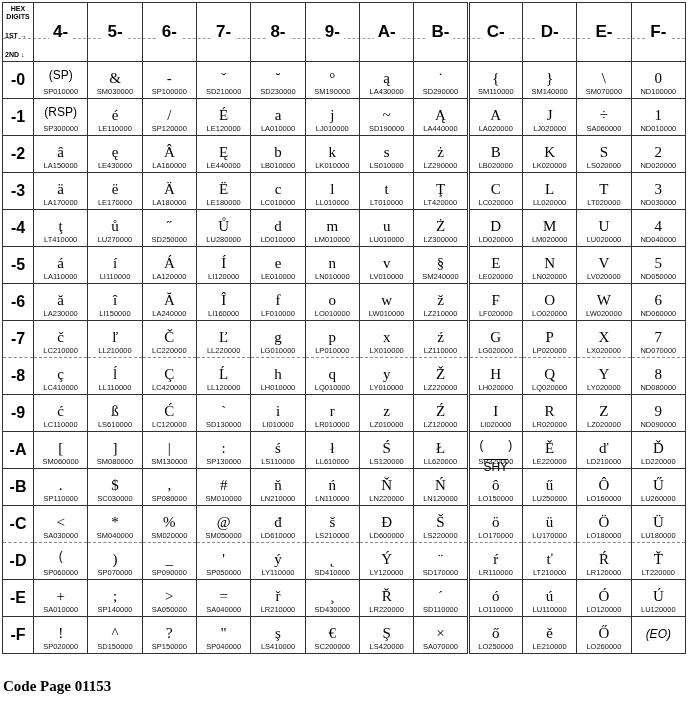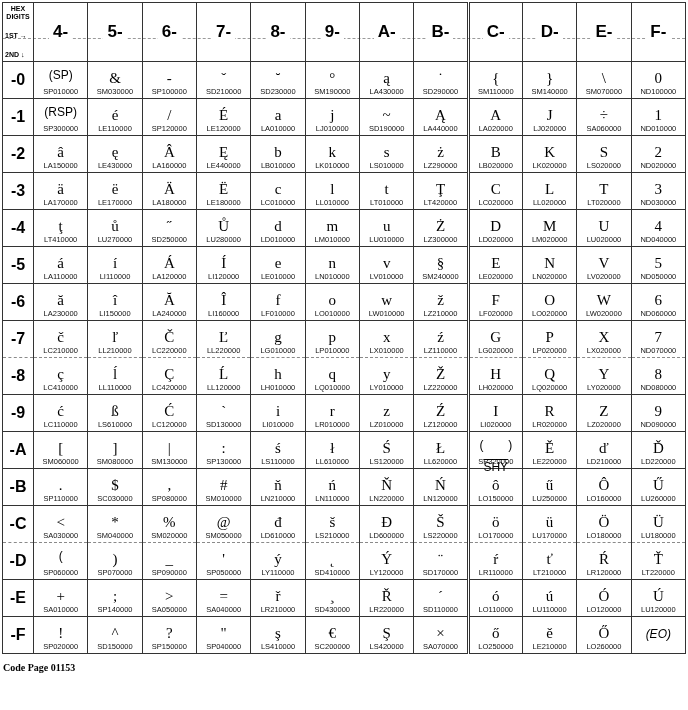--- a/index.html
+++ b/index.html
@@ -18,21 +18,21 @@
   .hexd{text-align:center;white-space:pre-line;letter-spacing:0;}
   .fst,.snd{text-align:left;padding-left:1px;white-space:nowrap;}
   .colhead{text-align:center;vertical-align:middle;font-weight:bold;font-size:17px;}
   .collabel{background:#fff;padding:0 4px;position:relative;}
   .rowlabel{font-weight:bold;font-size:16px;text-align:center;vertical-align:middle;font-family:"Liberation Sans",sans-serif;}
   .cell{position:relative;text-align:center;vertical-align:top;}
   .ch{height:22px;display:flex;align-items:flex-end;justify-content:center;font-family:"Liberation Serif",serif;font-size:15px;line-height:1;padding-top:2px;}
   .ch.small{font-size:12px;font-family:"Liberation Sans",sans-serif;align-items:center;}
   .code{position:absolute;left:0;right:0;bottom:2px;font-size:7.5px;line-height:8px;font-family:"Liberation Sans",sans-serif;color:#111;}
   .solo .ch{height:30px;align-items:center;font-style:italic;}
-  .caption{margin:8px 0 0 3px;font-family:"Liberation Serif",serif;font-weight:bold;font-size:10px;}
+  .caption{margin:24px 0 0 3px;font-family:"Liberation Serif",serif;font-weight:bold;font-size:15px;}
 </style>
 </head>
 <body>
 
 <div class="table-wrap">
   <div class="header-dash"></div>
   <table>
     <colgroup>
       <col style="width:31px">
       <col>

